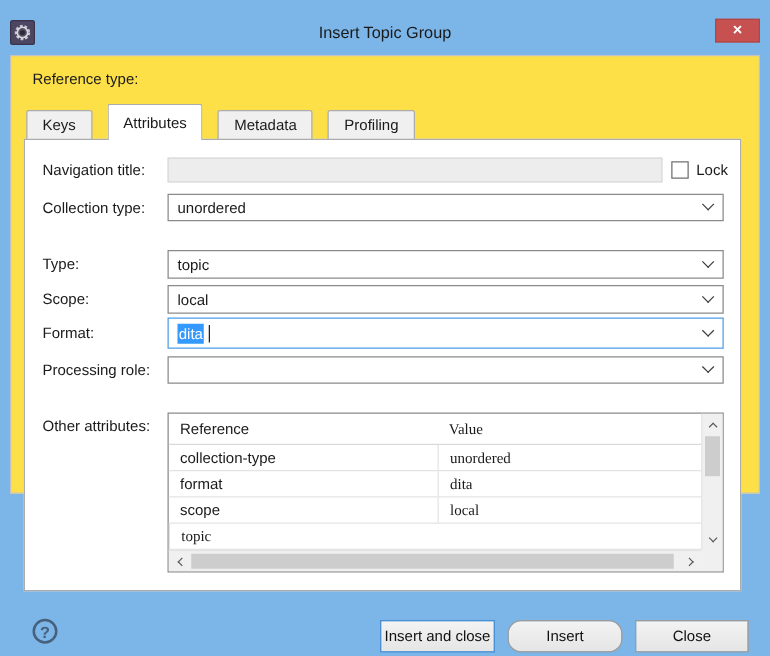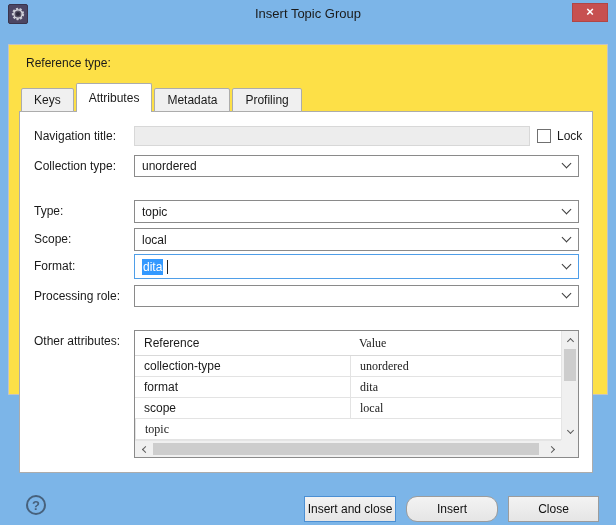--- a/index.html
+++ b/index.html
@@ -5,21 +5,21 @@
   * { margin:0; padding:0; box-sizing:border-box; }
   html,body { background:#d6d6d6; }
   body { font-family:"Liberation Sans", sans-serif; }
 
   .window {
     position:relative; width:616px; height:525px;
     background:#7cb5e8; overflow:hidden;
   }
 
   
-  .titlebar { position:absolute; left:0; top:0; width:616px; height:28px; }
+  .titlebar { position:absolute; left:0; top:12px; width:616px; height:28px; }
   .app-icon {
     position:absolute; left:8px; top:4px; width:20px; height:20px;
     background:#4c4663; border:1px solid #39344c; border-radius:2px;
     display:flex; align-items:center; justify-content:center;
   }
   .win-title {
     position:absolute; left:0; right:0; top:6px; text-align:center;
     font-size:13px; color:#1a1a1a;
   }
   .close-btn {
@@ -32,21 +32,21 @@
   
   .client {
     position:absolute; left:8px; top:44px; width:600px; height:351px;
     background:#fde047; border:1px solid #c3c3c3;
   }
   .ref-label { position:absolute; left:17px; top:11px; font-size:12px; color:#1a1a1a; }
 
   
   .tabs { position:absolute; left:12px; top:38px; height:29px; display:flex; align-items:flex-end; z-index:3; }
   .tab {
-    height:24px; padding:0 12px; margin-right:2px;
+    height:24px; padding:0 12px; margin-right:12px;
     background:#f0f0f0; border:1px solid #acacac;
     font-size:12px; color:#1a1a1a; line-height:22px;
     border-radius:2px 2px 0 0;
   }
   .tab.active {
     height:29px; line-height:28px; background:#ffffff;
     border-bottom:none; position:relative; z-index:4;
   }
 
   

